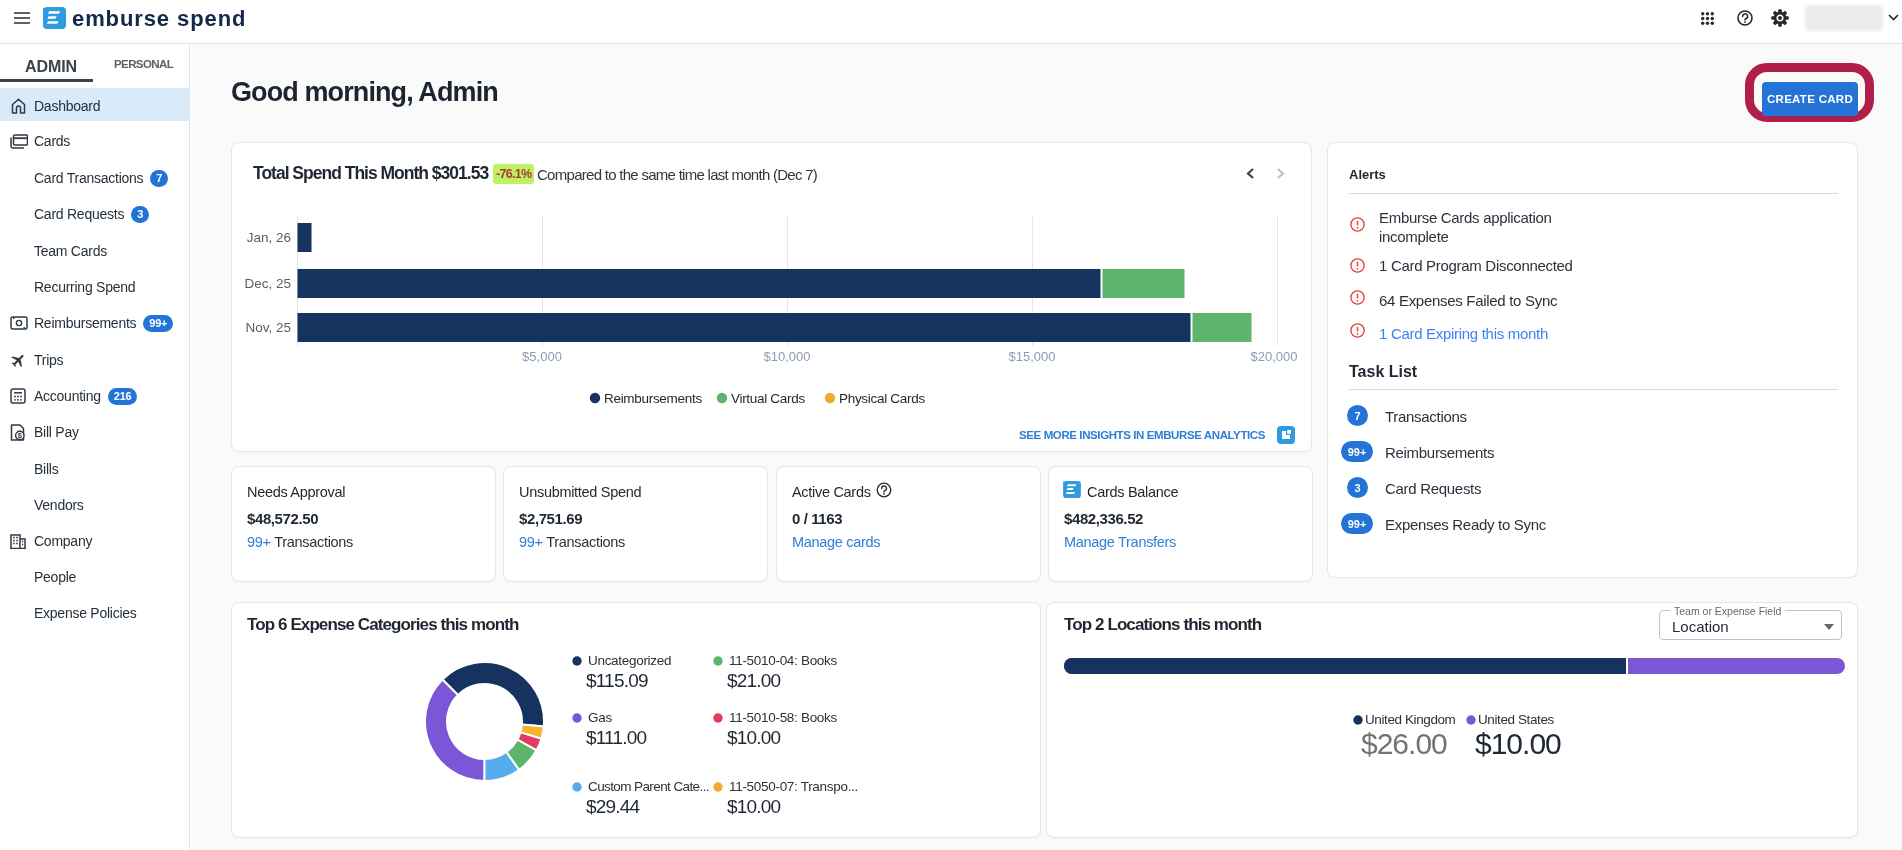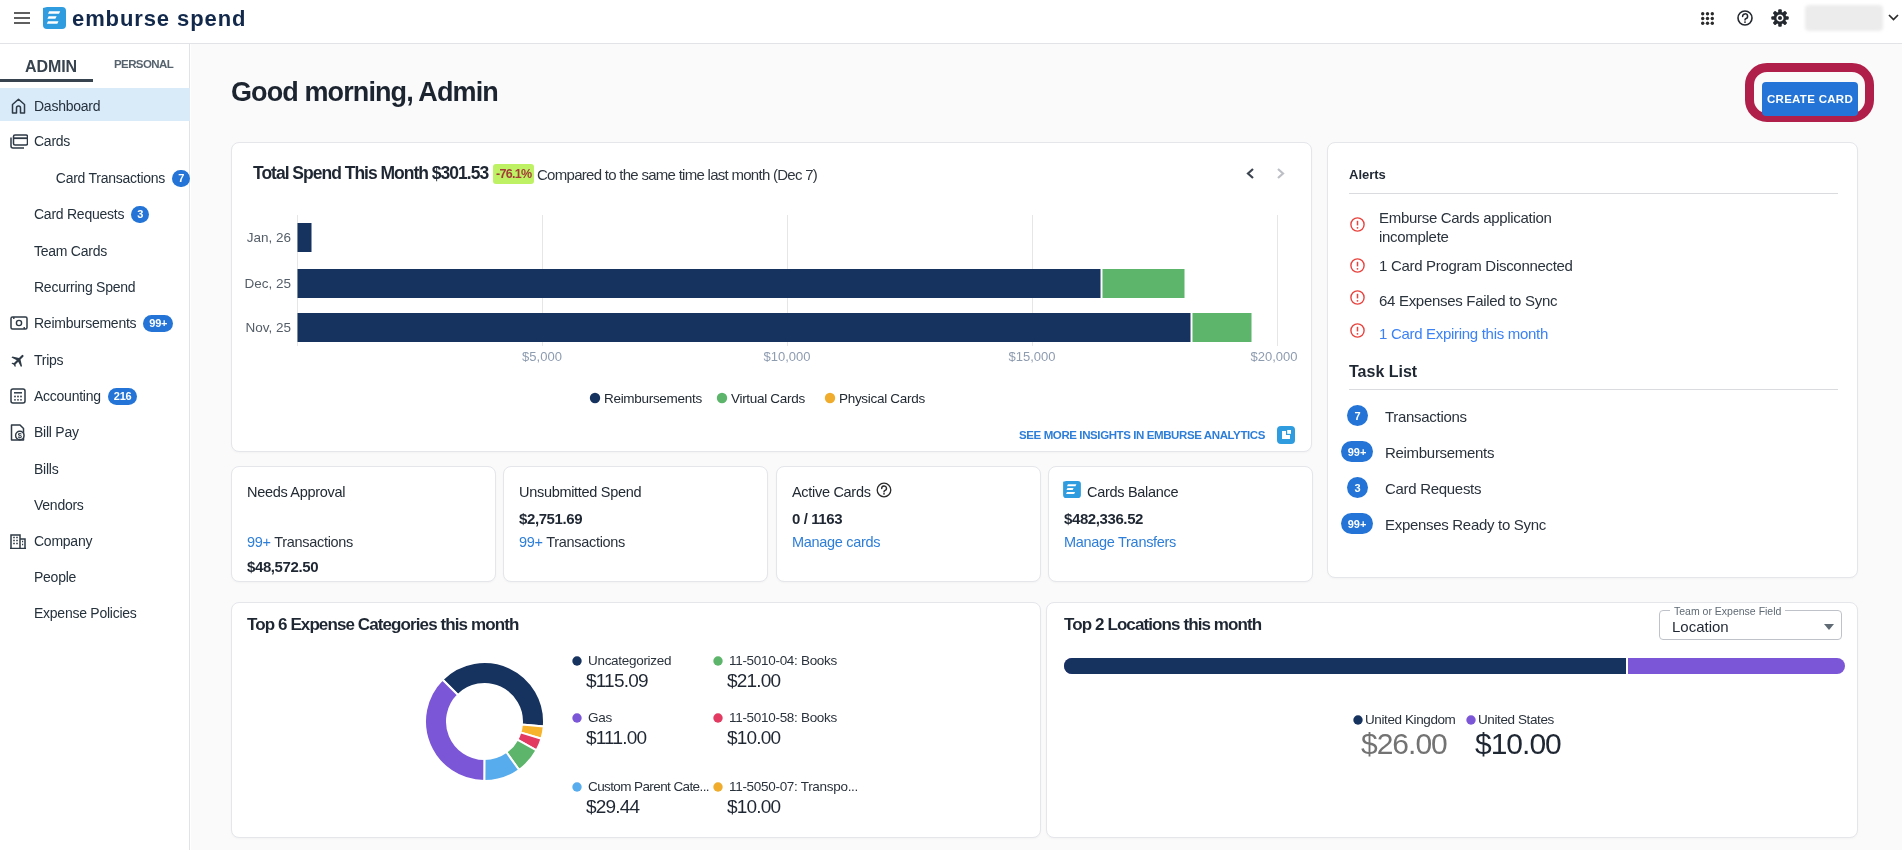--- a/index.html
+++ b/index.html
@@ -103,21 +103,21 @@
   <div class="navitem" style="top:79px;">
       <span class="ic">
         <svg width="18" height="15" viewBox="0 0 18 15">
           <rect x="3.5" y="1" width="14" height="10" rx="1.5" fill="none" stroke="#2e3a46" stroke-width="1.5"></rect>
           <path d="M3.5 4.2 H17.5" stroke="#2e3a46" stroke-width="1.8"></path>
           <path d="M1 3.5 V12 a2 2 0 0 0 2 2 H14" fill="none" stroke="#2e3a46" stroke-width="1.5"></path>
         </svg>
       </span>
       <span class="lbl">Cards</span>
     </div>
-  <div class="navitem noicon" style="top:116px;justify-content:flex-end;">Card Transactions<span class="badge">7</span></div>
+  <div class="navitem noicon" style="top:116px;">Card Transactions<span class="badge">7</span></div>
   <div class="navitem noicon" style="top:152px;">Card Requests<span class="badge">3</span></div>
   <div class="navitem noicon" style="top:189px;">Team Cards</div>
   <div class="navitem noicon" style="top:225px;">Recurring Spend</div>
   <div class="navitem" style="top:261px;">
       <span class="ic">
         <svg width="18" height="14" viewBox="0 0 18 14">
           <rect x="1" y="1" width="16" height="12" rx="1.5" fill="none" stroke="#2e3a46" stroke-width="1.5"></rect>
           <circle cx="9" cy="7" r="2.6" fill="none" stroke="#2e3a46" stroke-width="1.4"></circle>
           <path d="M3.8 1 v2 M14.2 13 v-2" stroke="#2e3a46" stroke-width="1.4"></path>
         </svg>
@@ -259,21 +259,21 @@
   <div class="abs" style="left:13px;top:298px;width:32px;height:21px;background:#2374d6;border-radius:11px;color:#fff;font-size:11px;font-weight:bold;display:flex;align-items:center;justify-content:center;">99+</div>
   <div class="abs" style="left:57px;top:301px;font-size:15px;color:#2a323c;letter-spacing:-0.3px;">Reimbursements</div>
   <div class="abs" style="left:19px;top:334px;width:21px;height:21px;background:#2374d6;border-radius:11px;color:#fff;font-size:11px;font-weight:bold;display:flex;align-items:center;justify-content:center;">3</div>
   <div class="abs" style="left:57px;top:337px;font-size:15px;color:#2a323c;letter-spacing:-0.3px;">Card Requests</div>
   <div class="abs" style="left:13px;top:370px;width:32px;height:21px;background:#2374d6;border-radius:11px;color:#fff;font-size:11px;font-weight:bold;display:flex;align-items:center;justify-content:center;">99+</div>
   <div class="abs" style="left:57px;top:373px;font-size:15px;color:#2a323c;letter-spacing:-0.3px;">Expenses Ready to Sync</div>
 </div>
 
 <div class="card" style="left:231px;top:466px;width:265px;height:116px;">
   <div class="abs" style="left:15px;top:17px;font-size:14.5px;color:#222a33;letter-spacing:-0.3px;">Needs Approval</div>
-  <div class="abs" style="left:15px;top:43px;font-size:15px;font-weight:bold;color:#1f2733;letter-spacing:-0.4px;margin-top:48px;">$48,572.50</div>
+  <div class="abs" style="left:15px;top:43px;font-size:15px;font-weight:bold;color:#1f2733;letter-spacing:-0.4px;">$48,572.50</div>
   <div class="abs" style="left:15px;top:67px;font-size:14.5px;color:#2a323c;letter-spacing:-0.3px;"><span class="bluelink">99+</span> Transactions</div>
 </div>
 <div class="card" style="left:503px;top:466px;width:265px;height:116px;">
   <div class="abs" style="left:15px;top:17px;font-size:14.5px;color:#222a33;letter-spacing:-0.3px;">Unsubmitted Spend</div>
   <div class="abs" style="left:15px;top:43px;font-size:15px;font-weight:bold;color:#1f2733;letter-spacing:-0.4px;">$2,751.69</div>
   <div class="abs" style="left:15px;top:67px;font-size:14.5px;color:#2a323c;letter-spacing:-0.3px;"><span class="bluelink">99+</span> Transactions</div>
 </div>
 <div class="card" style="left:776px;top:466px;width:265px;height:116px;">
   <div class="abs" style="left:15px;top:17px;font-size:14.5px;color:#222a33;letter-spacing:-0.3px;">Active Cards</div>
   <svg class="abs" style="left:99px;top:15px" width="16" height="16" viewBox="0 0 16 16">

